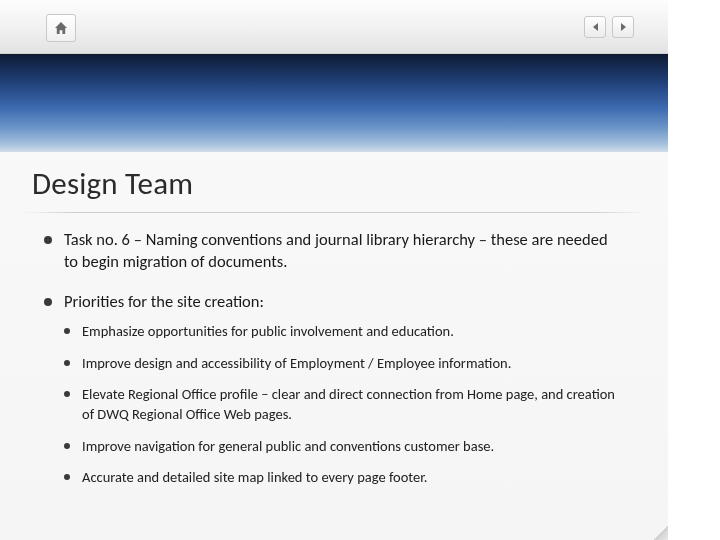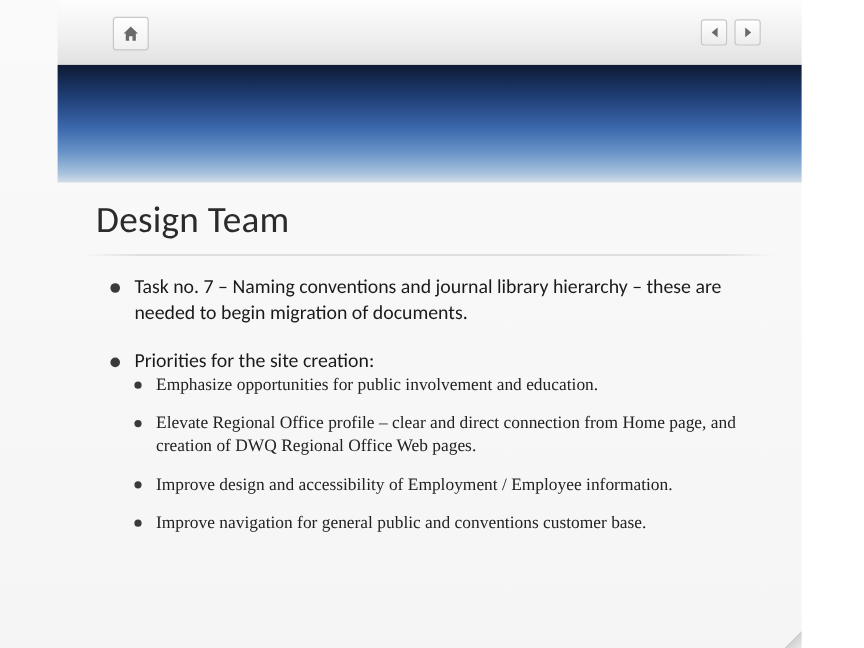--- a/index.html
+++ b/index.html
@@ -1,17 +1,17 @@
 <!DOCTYPE html>
 <html><head>
 <meta charset="utf-8">
 <style>
   * { margin: 0; padding: 0; box-sizing: border-box; }
   html, body { width: 720px; height: 540px; font-family: Calibri, "Segoe UI", Arial, sans-serif; background: #fff; overflow: hidden; }
-  .slide { width: 668px; height: 540px; position: relative; background: linear-gradient(180deg,#fafafa 0%, #f5f5f5 100%); padding-left: 48px; }
+  .slide { width: 668px; height: 540px; position: relative; background: linear-gradient(180deg,#fafafa 0%, #f5f5f5 100%); }
   .topbar {
     height: 54px; width: 100%;
     background: linear-gradient(180deg,#fdfdfd 0%, #efefef 60%, #e2e2e2 100%);
     border-bottom: 1px solid #cfcfcf;
     position: relative;
     padding: 0 18px;
   }
   .home-btn {
     position: absolute; left: 46px; top: 14px;
     width: 30px; height: 28px;
@@ -44,21 +44,21 @@
     height: 1px;
     background: linear-gradient(90deg, rgba(0,0,0,0) 0%, #cfcfcf 8%, #cfcfcf 92%, rgba(0,0,0,0) 100%);
   }
   .content { padding: 16px 44px 0 44px; color: #1a1a1a; }
   .lvl1 { list-style: none; }
   .lvl1 > li { position: relative; padding-left: 20px; font-size: 16.5px; line-height: 1.32; margin-bottom: 18px; }
   .lvl1 > li::before {
     content: ""; position: absolute; left: 0; top: 7px;
     width: 8px; height: 8px; border-radius: 50%; background: #3a3a3a;
   }
-  .lvl2 { list-style: none; margin-top: 0; font-family: Liberation Serif, serif; }
+  .lvl2 { list-style: none; margin-top: 10px; }
   .lvl2 > li { position: relative; padding-left: 18px; font-size: 14.5px; line-height: 1.35; margin-bottom: 12px; color: #222; }
   .lvl2 > li::before {
     content: ""; position: absolute; left: 0; top: 6px;
     width: 6px; height: 6px; border-radius: 50%; background: #3a3a3a;
   }
   .corner {
     position: absolute; right: 0; bottom: 0;
     width: 14px; height: 14px;
     background: linear-gradient(135deg, transparent 0 48%, #d0d0d0 50%, #eaeaea 100%);
   }
@@ -89,28 +89,29 @@
   </div>
 
   <div class="banner"></div>
 
   <h1 class="title">Design Team</h1>
   <div class="hr"></div>
 
   <div class="content">
     <ul class="lvl1">
       <li>
-        <span>Task no. 7 – Naming conventions and journal library hierarchy – these are needed to begin migration of documents.</span>
+        <span>Task no. 6 – Naming conventions and journal library hierarchy – these are needed to begin migration of documents.</span>
       </li>
       <li>
         <span>Priorities for the site creation:</span>
         <ul class="lvl2">
           <li><span>Emphasize opportunities for public involvement and education.</span></li>
+          <li><span>Improve design and accessibility of Employment / Employee information.</span></li>
           <li><span>Elevate Regional Office profile – clear and direct connection from Home page, and creation of DWQ Regional Office Web pages.</span></li>
-          <li><span>Improve design and accessibility of Employment / Employee information.</span></li>
           <li><span>Improve navigation for general public and conventions customer base.</span></li>
+          <li><span>Accurate and detailed site map linked to every page footer.</span></li>
         </ul>
       </li>
     </ul>
   </div>
 
   <div class="corner"></div>
 </div>
 
 </body></html>

